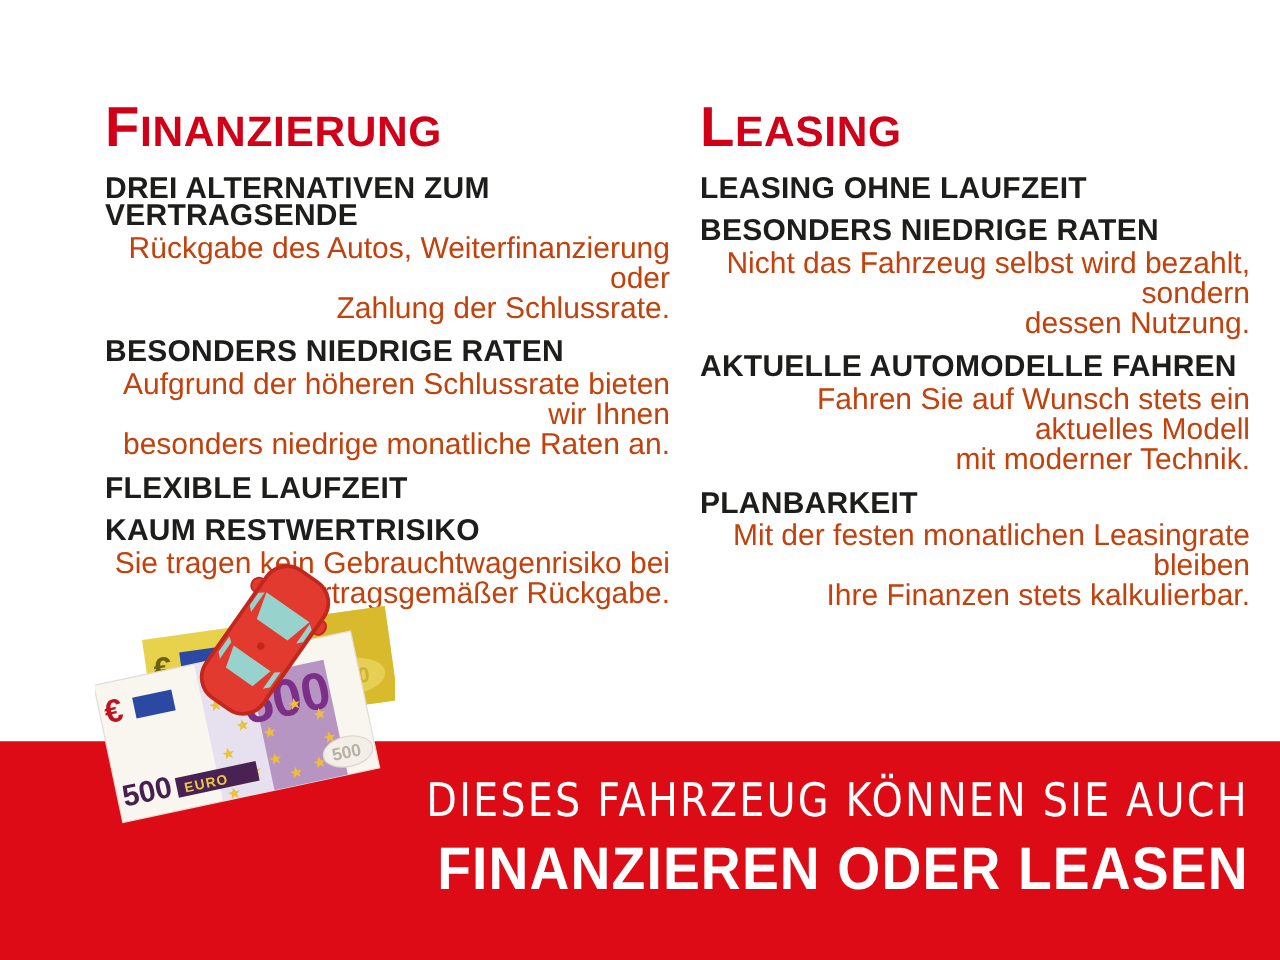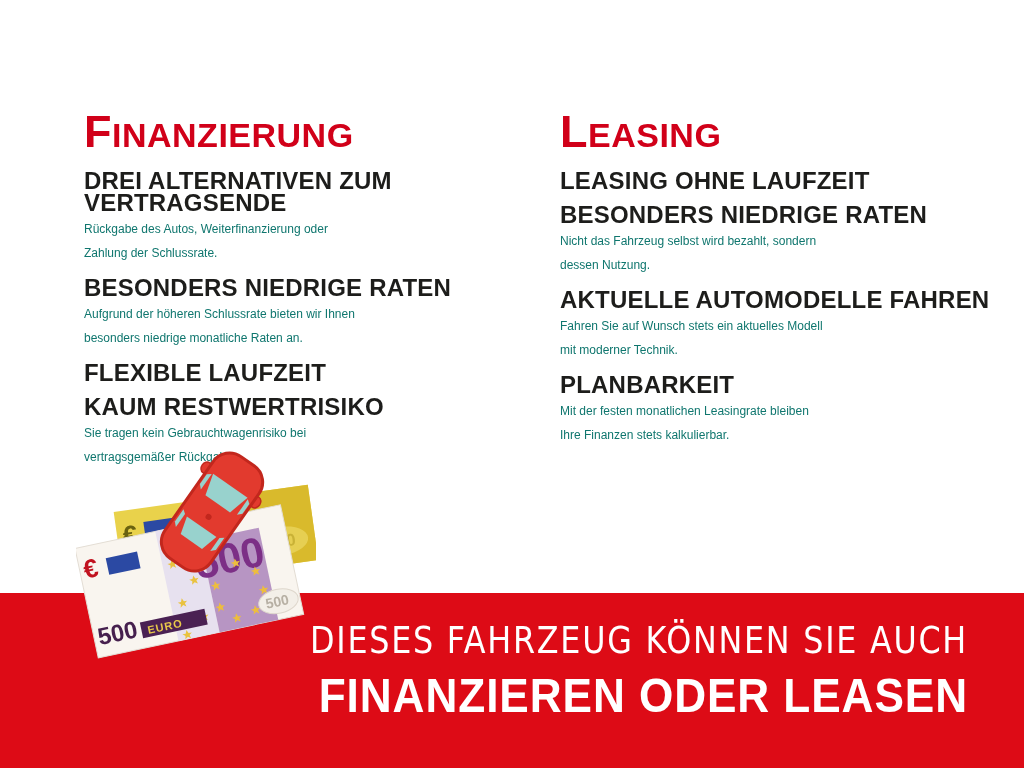--- a/index.html
+++ b/index.html
@@ -2,46 +2,46 @@
 <html><head>
 <meta charset="utf-8">
 <style>
   html,body { margin:0; padding:0; background:#fff; }
   .stage {
     position:relative; width:1024px; height:768px; overflow:hidden;
     background:#ffffff; font-family:"Liberation Sans", sans-serif;
     color:#1d1d1b;
   }
   
-  .col { position:absolute; top:74px;margin-top:30px; }
+  .col { position:absolute; top:74px; }
   .col-finance { left:84px;  width:452px; }
   .col-leasing { left:560px; width:440px; }
   .col-title {
     margin:0 0 10px 0;
     font-size:34px; line-height:1.25; font-weight:800;
     color:#d10019; text-transform:uppercase; letter-spacing:0.5px;
   }
   .col-title::first-letter { font-size:45px; }
   .section { margin:0 0 12px 0; }
   .section-heading {
     margin:0 0 3px 0;
     font-size:24px; line-height:22px; font-weight:800;
     letter-spacing:0.2px; color:#1d1d1b;
   }
   .section-body {
     margin:0;
-    font-size:12px; line-height:24px; font-weight:400;
-    color:#0f766e; white-space:pre-line;
+    font-size:24px; line-height:24px; font-weight:400;
+    color:#c2410c; white-space:pre-line;text-align:right;
   }
   
   .banner {
     position:absolute; left:0; top:593px; width:1024px; height:175px;
     background:#dd0b16;
   }
-  .banner-text { position:absolute; right:56px; top:26px; text-align:right; color:#ffffff; }
+  .banner-text { position:absolute; right:25px; top:26px; text-align:right; color:#ffffff; }
   .banner-line1 {
     font-family:"DejaVu Sans", sans-serif;
     font-size:37px; line-height:44px; font-weight:500; letter-spacing:2px;
     transform:scaleX(0.86); transform-origin:right center; white-space:nowrap;
   }
   .banner-line2 {
     margin-top:6px;
     font-size:48px; line-height:54px; font-weight:800; letter-spacing:1px;
     transform:scaleX(0.92); transform-origin:right center; white-space:nowrap;
   }

